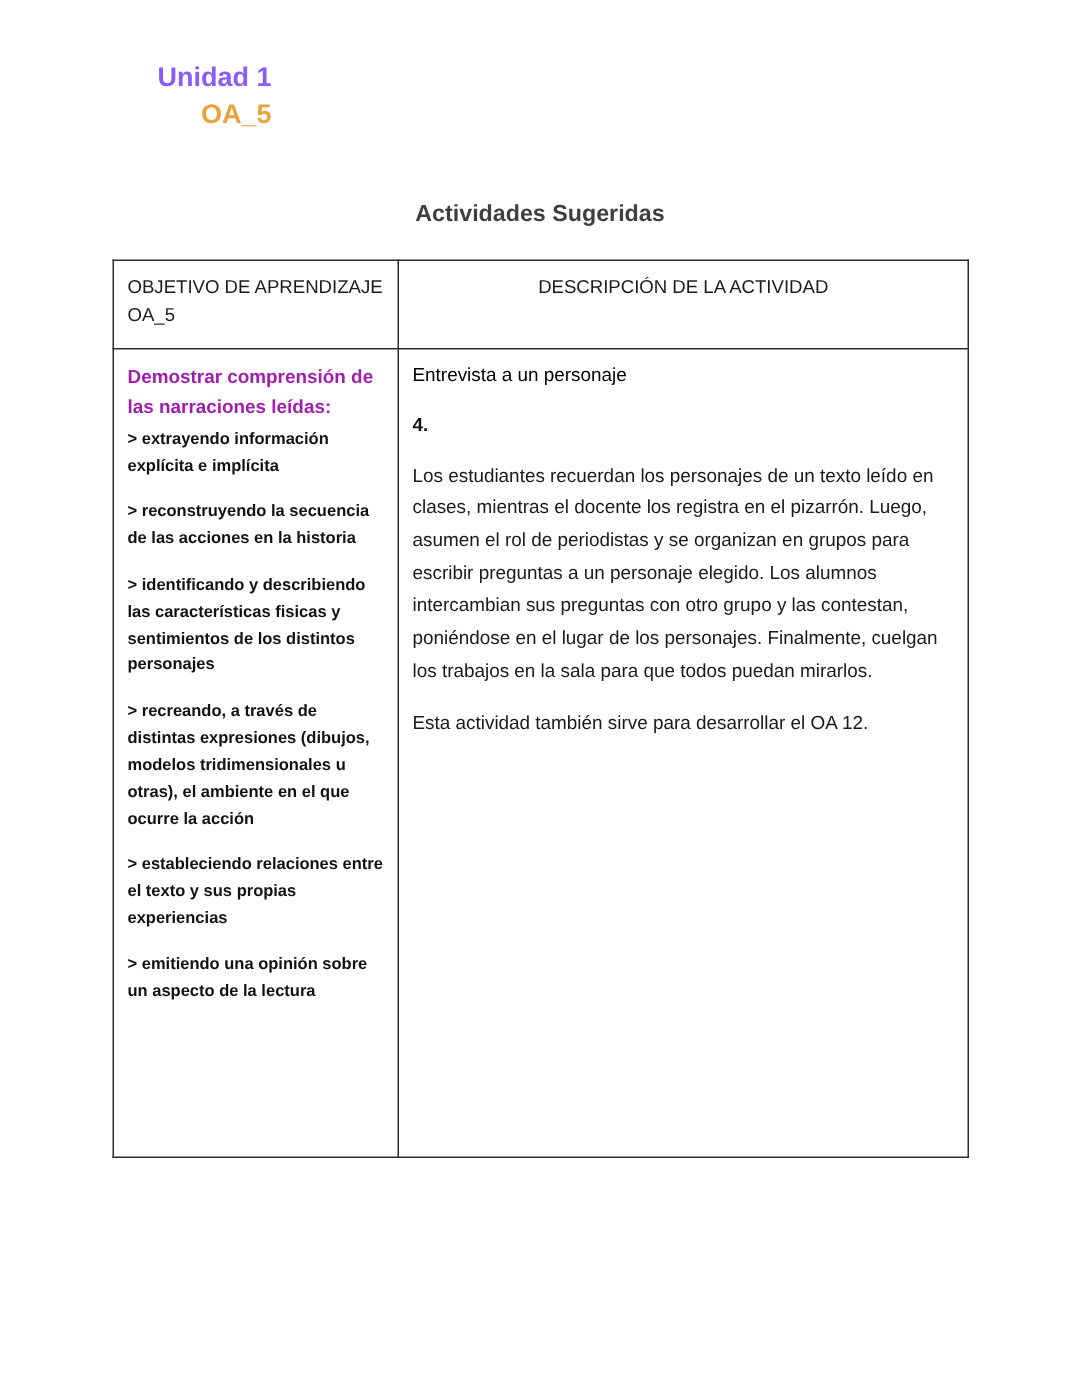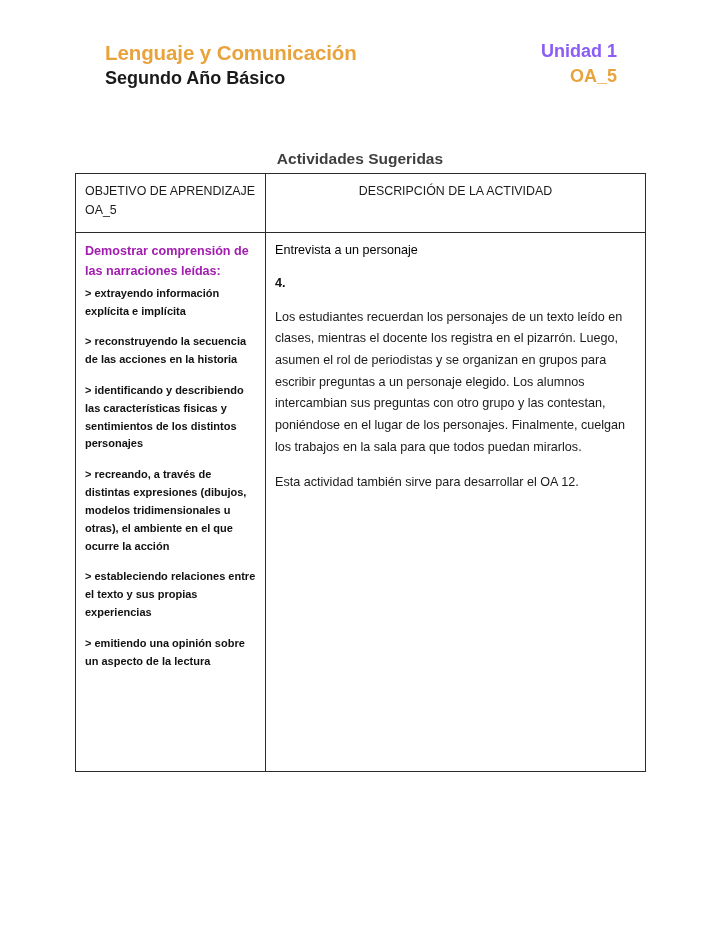--- a/index.html
+++ b/index.html
@@ -63,21 +63,21 @@
     line-height: 1.3;
     margin-top: 3px;
     white-space: nowrap;
     text-align: right;
   }
 
   
   .section-title {
     position: absolute;
     left: 0;
-    top: 150px;
+    top: 134px;
     width: 720px;
     text-align: center;
     font-size: 15.5px;
     font-weight: bold;
     color: #3f3f3f;
   }
 
   
   .activities-table {
     position: absolute;
@@ -150,24 +150,20 @@
     line-height: 1.72;
     margin: 0 0 14px 0;
     color: #1a1a1a;
   }
   .activity-paragraph:last-child { margin-bottom: 0; }
 </style>
 </head>
 <body>
 
 <div class="doc-header">
-  <div class="header-left">
-    <div class="subject-title">Lenguaje y Comunicación</div>
-    <div class="grade-title">Segundo Año Básico</div>
-  </div>
   <div class="header-right">
     <div class="unit-label">Unidad 1</div>
     <div class="oa-label">OA_5</div>
   </div>
 </div>
 
 <div class="section-title">Actividades Sugeridas</div>
 
 <table class="activities-table">
   <colgroup>

